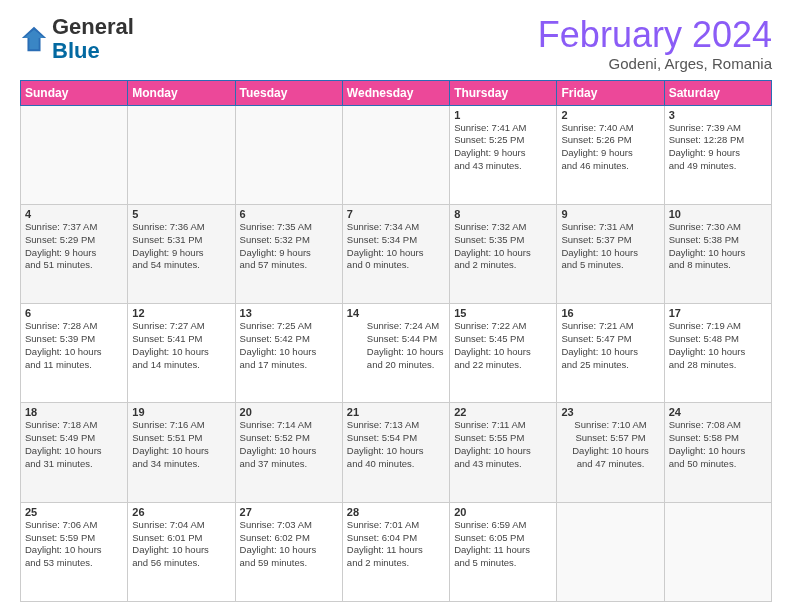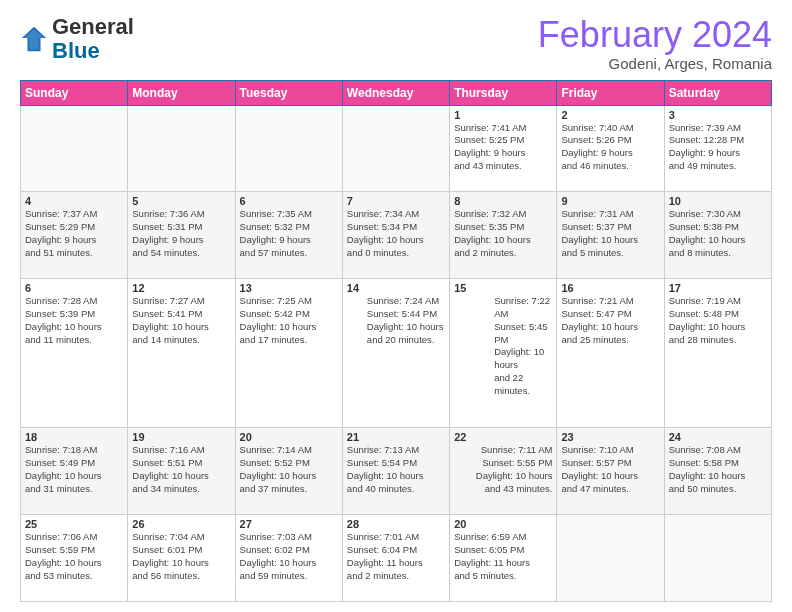--- a/index.html
+++ b/index.html
@@ -229,21 +229,21 @@
           </td>
           <td>
             <span class="day-num">14</span>
             <div class="day-info" style="white-space: pre-line; margin-left: 20px;">Sunrise: 7:24 AM
 Sunset: 5:44 PM
 Daylight: 10 hours
 and 20 minutes.</div>
           </td>
           <td>
             <span class="day-num">15</span>
-            <div class="day-info" style="white-space: pre-line; margin-left: 40px;">Sunrise: 7:22 AM
+            <div class="day-info" style="white-space: pre-line;">Sunrise: 7:22 AM
 Sunset: 5:45 PM
 Daylight: 10 hours
 and 22 minutes.</div>
           </td>
           <td>
             <span class="day-num">16</span>
             <div class="day-info" style="white-space: pre-line;">Sunrise: 7:21 AM
 Sunset: 5:47 PM
 Daylight: 10 hours
 and 25 minutes.</div>
@@ -280,28 +280,28 @@
           </td>
           <td>
             <span class="day-num">21</span>
             <div class="day-info" style="white-space: pre-line;">Sunrise: 7:13 AM
 Sunset: 5:54 PM
 Daylight: 10 hours
 and 40 minutes.</div>
           </td>
           <td>
             <span class="day-num">22</span>
-            <div class="day-info" style="white-space: pre-line; text-align: right;">Sunrise: 7:11 AM
+            <div class="day-info" style="white-space: pre-line;">Sunrise: 7:11 AM
 Sunset: 5:55 PM
 Daylight: 10 hours
 and 43 minutes.</div>
           </td>
           <td>
             <span class="day-num">23</span>
-            <div class="day-info" style="white-space: pre-line;">Sunrise: 7:10 AM
+            <div class="day-info" style="white-space: pre-line; text-align: center;">Sunrise: 7:10 AM
 Sunset: 5:57 PM
 Daylight: 10 hours
 and 47 minutes.</div>
           </td>
           <td>
             <span class="day-num">24</span>
             <div class="day-info" style="white-space: pre-line;">Sunrise: 7:08 AM
 Sunset: 5:58 PM
 Daylight: 10 hours
 and 50 minutes.</div>

